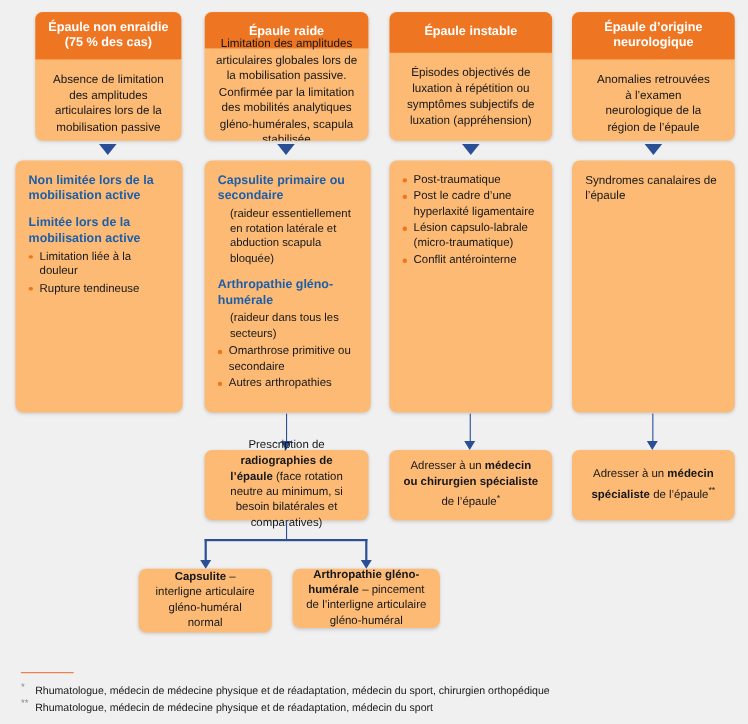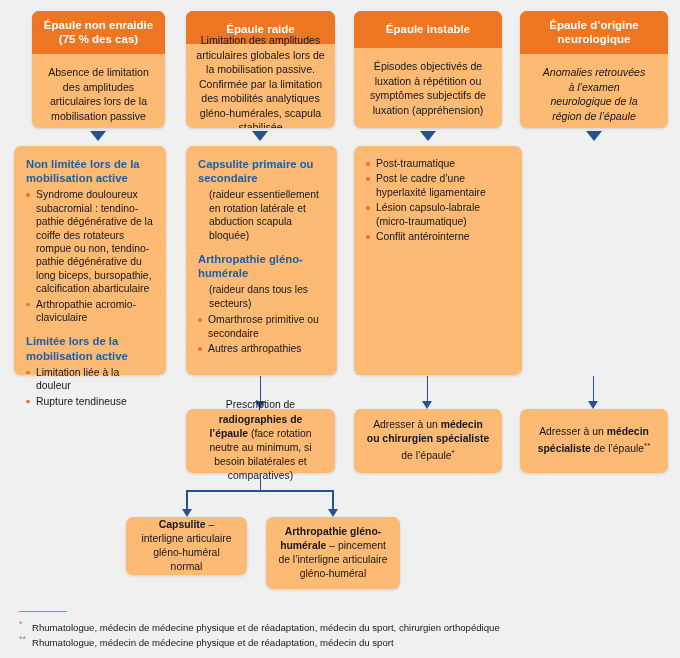--- a/index.html
+++ b/index.html
@@ -180,63 +180,62 @@
     <div class="head-body" style="height:80px;padding:8px 11px;">
       <span>Épisodes objectivés de luxation à répétition ou symptômes subjectifs de luxation (appréhension)</span>
     </div>
   </div>
 
   <div class="card head-card" style="left:520px;top:11px;width:148px;height:117px;">
     <div class="head-band">
       <span>Épaule  d’origine</span>
       <span>neurologique</span>
     </div>
-    <div class="head-body" style="height:80px;padding:8px 22px;font-style:italic;">
+    <div class="head-body" style="height:80px;padding:8px 22px;">
       <span>Anomalies retrouvées à l’examen neurologique de la région de l’épaule</span>
     </div>
   </div>
 
   <div class="tri" style="left:90px;top:131px;"></div>
   <div class="tri" style="left:252px;top:131px;"></div>
   <div class="tri" style="left:420px;top:131px;"></div>
   <div class="tri" style="left:586px;top:131px;"></div>
 
   <div class="card detail" style="left:14px;top:146px;width:152px;height:229px;">
     <h4>Non limitée lors de la mobilisation active</h4>
-    <ul class="bul">
-      <li>Syndrome douloureux subacromial : tendino-pathie dégénérative de la coiffe des rotateurs rompue ou non, tendino-pathie dégénérative du long biceps, bursopathie, calcification abarticulaire</li>
-      <li>Arthropathie acromio-claviculaire</li>
-    </ul>
     <h4 class="gap">Limitée lors de la mobilisation active</h4>
     <ul class="bul">
       <li>Limitation liée à la douleur</li>
       <li>Rupture tendineuse</li>
     </ul>
   </div>
 
   <div class="card detail" style="left:186px;top:146px;width:151px;height:229px;">
     <h4>Capsulite primaire ou secondaire</h4>
     <p class="sub">(raideur essentiellement en rotation latérale et abduction scapula bloquée)</p>
     <h4 class="gap">Arthropathie gléno-humérale</h4>
     <p class="sub">(raideur dans tous les secteurs)</p>
     <ul class="bul">
       <li>Omarthrose primitive ou secondaire</li>
       <li>Autres arthropathies</li>
     </ul>
   </div>
 
-  <div class="card detail" style="left:354px;top:146px;width:168px;height:229px;">
+  <div class="card detail" style="left:354px;top:146px;width:148px;height:229px;">
     <ul class="bul" style="margin-top:0;">
       <li>Post-traumatique</li>
       <li>Post le cadre d’une hyperlaxité ligamentaire</li>
       <li>Lésion capsulo-labrale (micro-traumatique)</li>
       <li>Conflit antérointerne</li>
     </ul>
   </div>
 
+  <div class="card detail" style="left:520px;top:146px;width:148px;height:229px;">
+    <p class="plain">Syndromes canalaires de l’épaule</p>
+  </div>
 
   <div class="vline" style="left:259.5px;top:376px;height:26px;"></div>
   <div class="arrowhead" style="left:255.3px;top:401px;"></div>
 
   <div class="vline" style="left:426.5px;top:376px;height:26px;"></div>
   <div class="arrowhead" style="left:422.3px;top:401px;"></div>
 
   <div class="vline" style="left:592.5px;top:376px;height:26px;"></div>
   <div class="arrowhead" style="left:588.3px;top:401px;"></div>
 
@@ -256,21 +255,21 @@
   <div class="hline" style="left:186px;top:490px;width:148px;"></div>
   <div class="vline" style="left:186px;top:490px;height:21px;"></div>
   <div class="arrowhead" style="left:181.8px;top:509px;"></div>
   <div class="vline" style="left:332.4px;top:490px;height:21px;"></div>
   <div class="arrowhead" style="left:328.2px;top:509px;"></div>
 
   <div class="card action" style="left:126px;top:517px;width:121px;height:58px;">
     <span><b>Capsulite</b><span> – interligne articulaire gléno-huméral normal</span></span>
   </div>
 
-  <div class="card action" style="left:266px;top:517px;width:134px;height:72px;">
+  <div class="card action" style="left:266px;top:517px;width:134px;height:54px;">
     <span><b>Arthropathie gléno-humérale</b><span> – pincement de l’interligne articulaire gléno-huméral</span></span>
   </div>
 
   <div class="fn-rule" style="left:19px;top:611px;width:48px;"></div>
 
   <div class="fn" style="left:19px;top:618px;">
     <span class="mk">*</span><span>Rhumatologue, médecin de médecine physique et de réadaptation, médecin du sport, chirurgien orthopédique</span>
   </div>
   <div class="fn" style="left:19px;top:633px;">
     <span class="mk">**</span><span>Rhumatologue, médecin de médecine physique et de réadaptation, médecin du sport</span>

